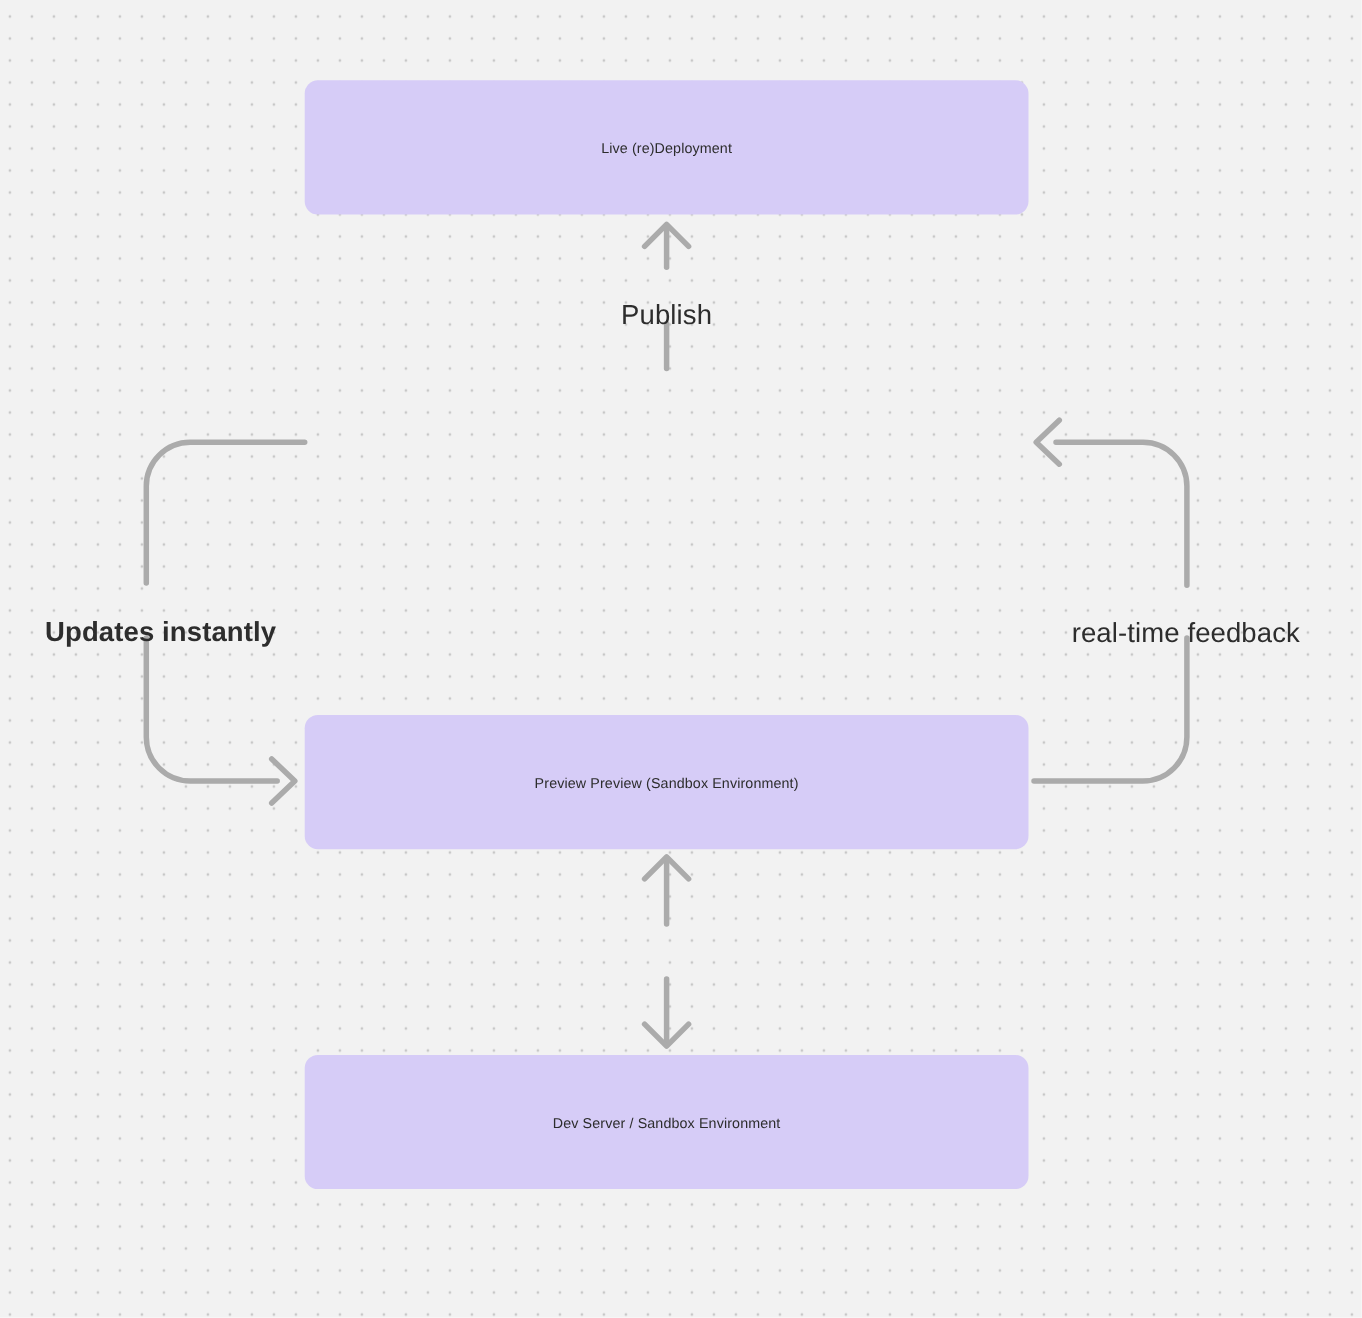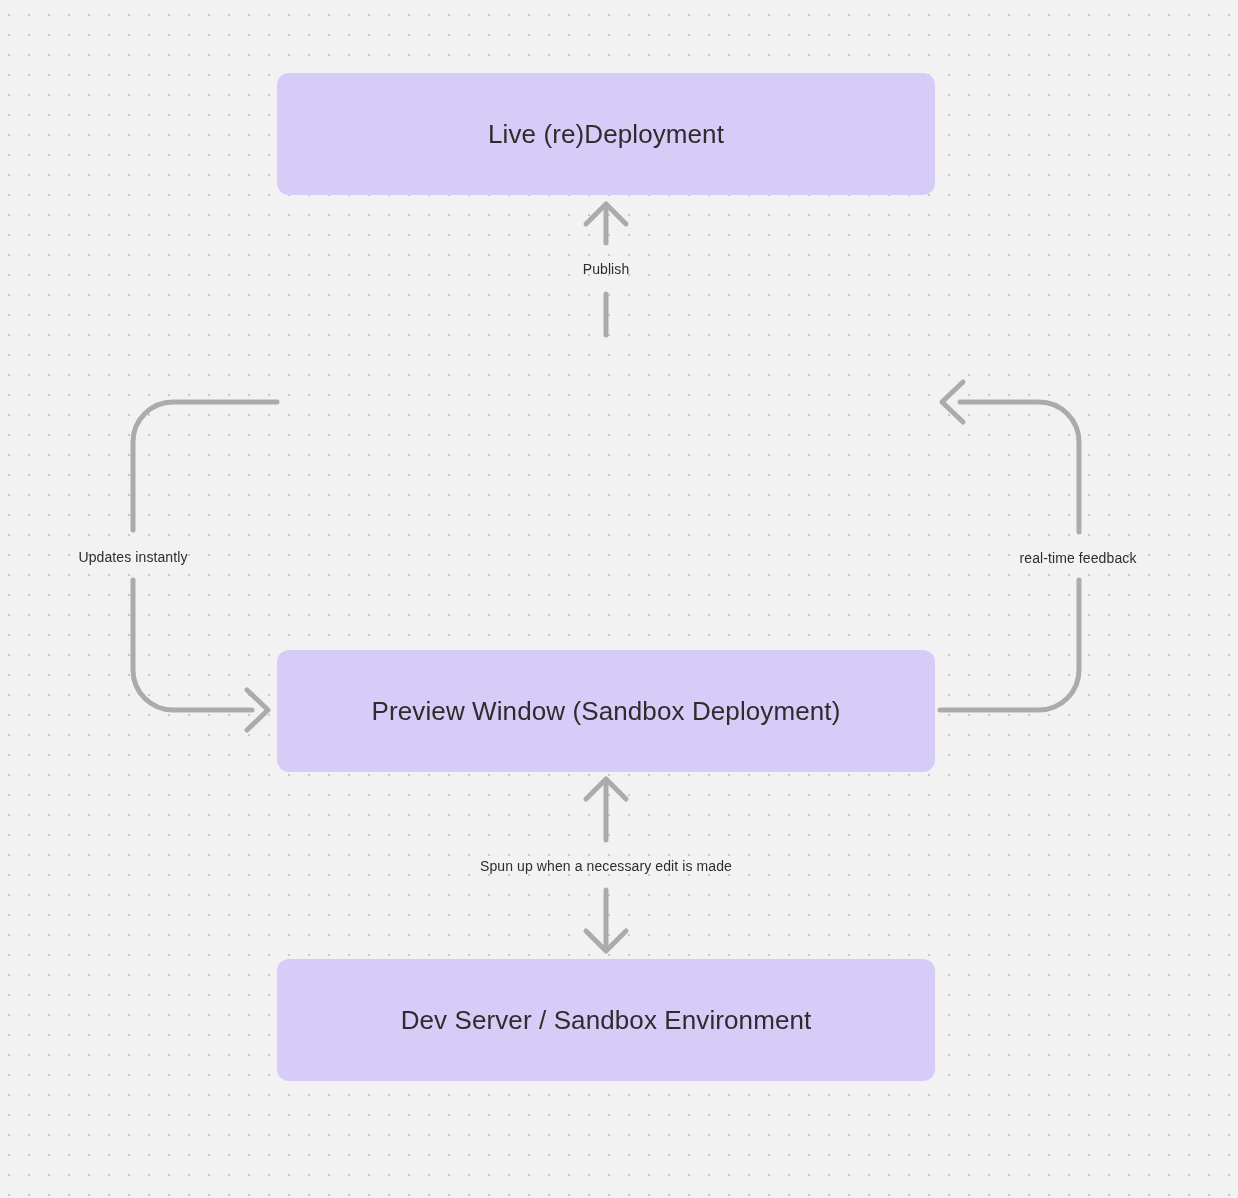--- a/index.html
+++ b/index.html
@@ -29,21 +29,21 @@
     left: 277px;
     width: 658px;
     height: 122px;
     background: var(--node-fill);
     border-radius: 12px;
     display: flex;
     align-items: center;
     justify-content: center;
   }
   .node-label {
-    font-size: 26px;
+    font-size: 13px;
     color: var(--node-text);
     text-align: left;
     letter-spacing: 0.1px;
   }
   .node-live    { top: 73px; }
   .node-editor  { top: 342px; }
   .node-preview { top: 650px; }
   .node-dev     { top: 959px; }
 
   .arrows {
@@ -56,42 +56,43 @@
     fill: none;
     stroke: var(--arrow);
     stroke-width: 5px;
     stroke-linecap: round;
     stroke-linejoin: round;
   }
 
   .edge-label {
     position: absolute;
     transform: translate(-50%, -50%);
-    font-size: 14px;
+    font-size: 25px;
     color: var(--label-text);
     white-space: nowrap;
     letter-spacing: 0.1px;
+    margin-top: 18px;
   }
   .label-publish  { left: 606px;  top: 269px; }
-  .label-updates  { left: 133px;  top: 557px; }
+  .label-updates  { left: 146px;  top: 557px; font-weight: bold; }
   .label-feedback { left: 1078px; top: 558px; text-align: right; }
   .label-spunup   { left: 606px;  top: 866px; }
 </style>
 </head>
 <body>
 
 <div class="canvas">
 
   <div class="node node-live">
     <span class="node-label">Live (re)Deployment</span>
   </div>
 
 
   <div class="node node-preview">
-    <span class="node-label">Preview Window (Sandbox Deployment)</span>
+    <span class="node-label">Preview Preview (Sandbox Environment)</span>
   </div>
 
   <div class="node node-dev">
     <span class="node-label">Dev Server / Sandbox Environment</span>
   </div>
 
   <svg class="arrows" viewBox="0 0 1238 1198" xmlns="http://www.w3.org/2000/svg">
 
     <g>
       <path d="M 606 243 V 207"></path>
@@ -115,15 +116,14 @@
       <path d="M 606 840 V 782"></path>
       <path d="M 586 799 L 606 779 L 626 799"></path>
       <path d="M 606 890 V 948"></path>
       <path d="M 586 931 L 606 951 L 626 931"></path>
     </g>
   </svg>
 
   <div class="edge-label label-publish">Publish</div>
   <div class="edge-label label-updates">Updates instantly</div>
   <div class="edge-label label-feedback">real-time feedback</div>
-  <div class="edge-label label-spunup">Spun up when a necessary edit is made</div>
 
 </div>
 
 </body></html>

